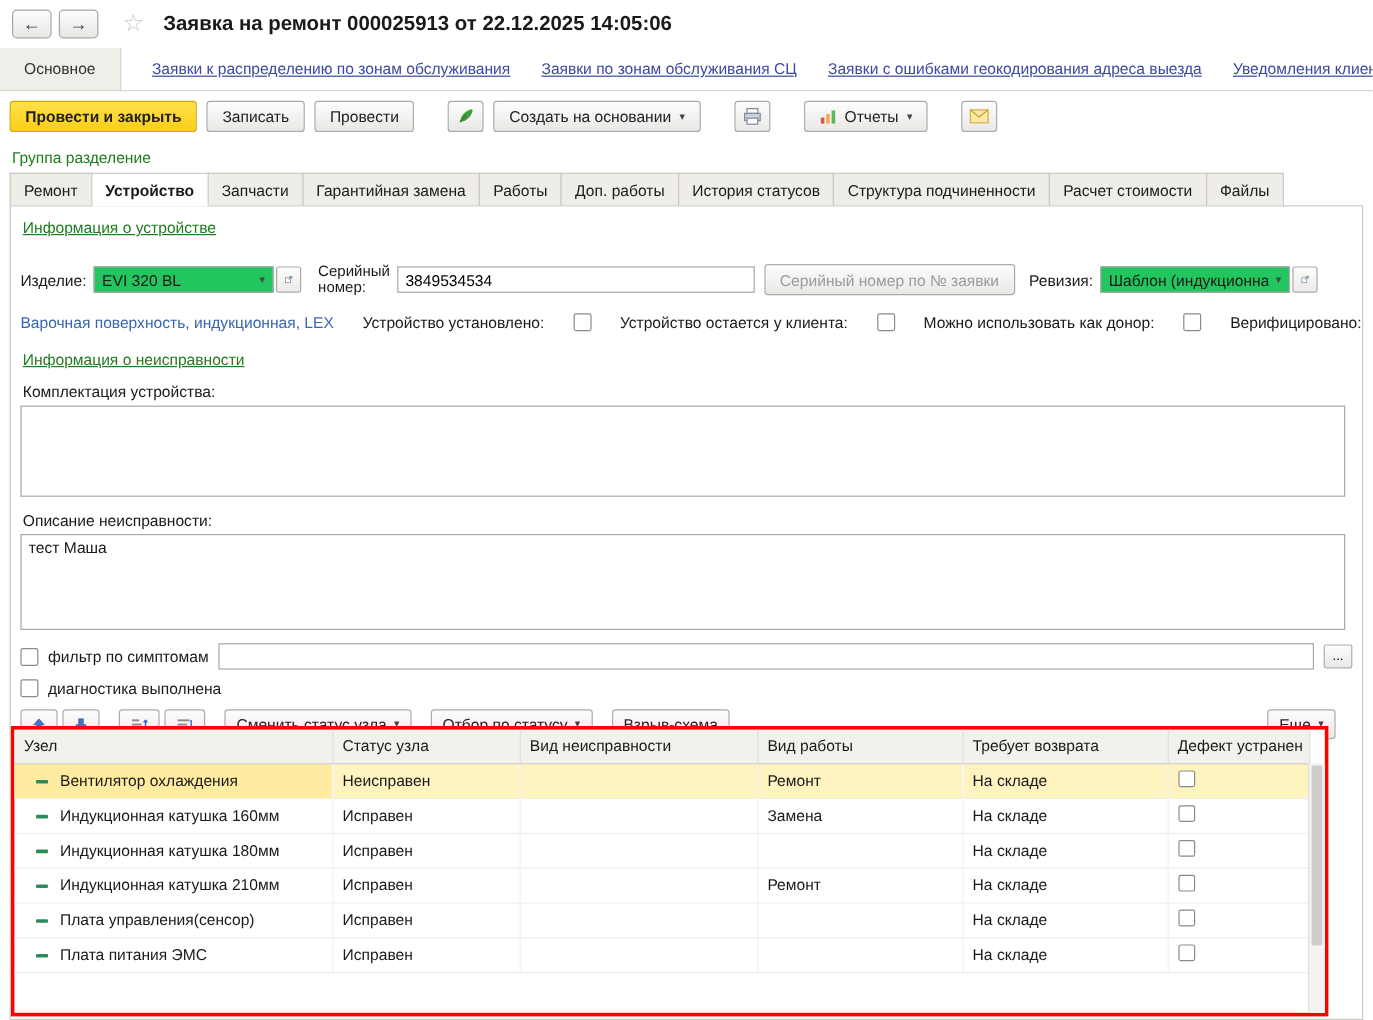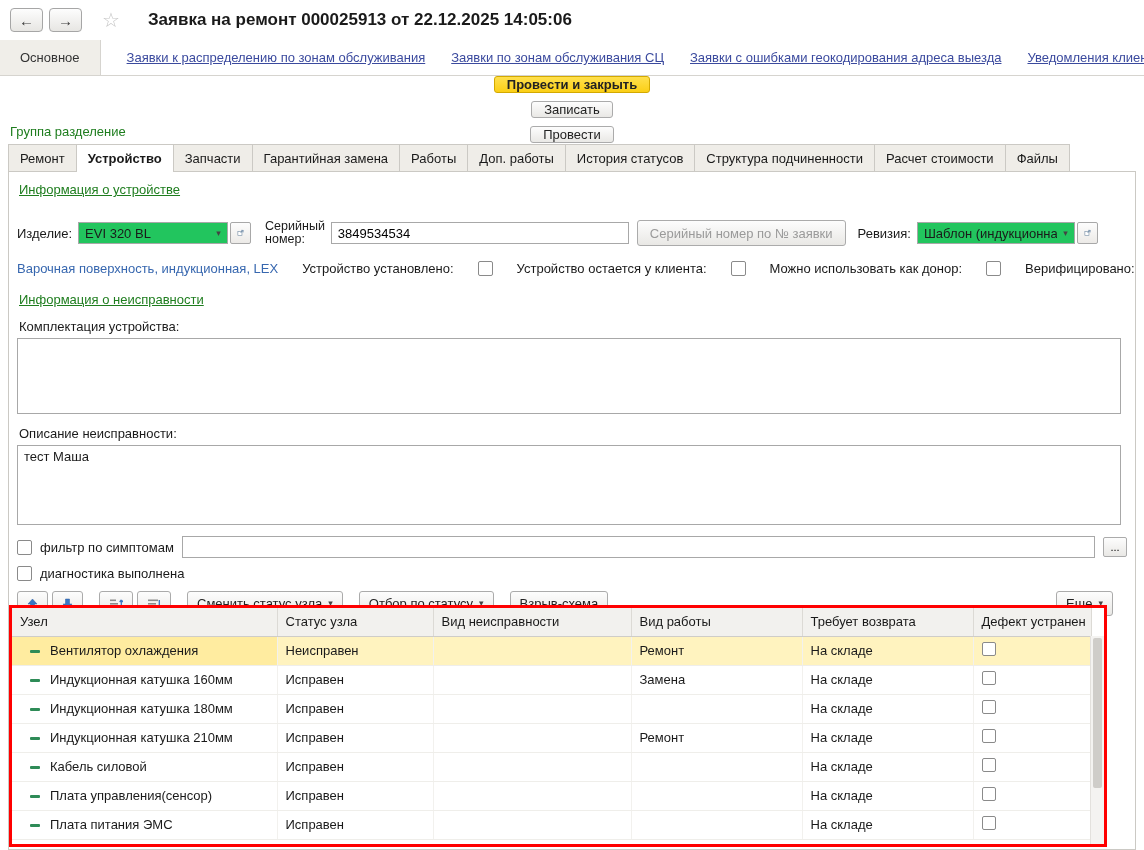--- a/index.html
+++ b/index.html
@@ -4,29 +4,29 @@
 <style>
   html,body{margin:0;padding:0;background:#fff;}
   body{width:1144px;height:850px;overflow:hidden;font-family:"Liberation Sans",sans-serif;font-size:13px;color:#1a1a1a;}
   .app{position:relative;width:1144px;height:850px;background:#fff;}
 
   
   .title-bar{display:flex;align-items:center;height:40px;padding:0 10px;gap:4px;}
   .nav-btn{width:33px;height:24px;border:1px solid #a6a6a6;border-radius:4px;background:linear-gradient(#fdfdfd,#e7e6e3);
     display:inline-flex;align-items:center;justify-content:center;font-size:15px;color:#3a3a3a;margin-right:2px;cursor:default;}
   .star{color:#c6c6c6;font-size:20px;margin:0 8px 0 14px;line-height:1;}
-  .page-title{font-size:17px;font-weight:bold;margin:16px;white-space:nowrap;}
+  .page-title{font-size:17px;font-weight:bold;margin:4px;white-space:nowrap;}
 
   
   .nav-bar{height:35px;border-bottom:1px solid #d6d4cf;display:flex;align-items:stretch;overflow:hidden;white-space:nowrap;}
   .nav-main{display:flex;align-items:center;padding:0 20px;background:#f0eee9;border-right:1px solid #d6d4cf;color:#333;}
   .nav-link{display:flex;align-items:center;margin-left:26px;color:#3b4a9e;text-decoration:underline;cursor:pointer;}
 
   
-  .cmd-bar{display:flex;align-items:center;height:42px;padding:0 8px;gap:8px;flex-direction:column;}
+  .cmd-bar{display:flex;align-items:center;height:42px;padding:0 8px;gap:8px;}
   .btn{display:inline-flex;align-items:center;gap:7px;height:26px;padding:0 12px;border:1px solid #ababab;border-radius:3px;
     background:linear-gradient(#fdfdfd,#e9e8e5);font-size:13px;color:#222;cursor:default;box-sizing:border-box;font-family:inherit;}
   .btn.yellow{background:linear-gradient(#ffe04d,#fbcf16);border-color:#d3a900;font-weight:bold;}
   .btn.icon{padding:0 6px;min-width:28px;justify-content:center;}
   .btn.disabled{color:#9a9a9a;}
   .dd{font-size:9px;color:#444;line-height:1;}
   .gap{width:12px;}
 
   .group-row{height:26px;display:flex;align-items:center;padding:0 10px;}
   .green-link{color:#1e7d1e;cursor:pointer;}
@@ -341,28 +341,20 @@
           </tr>
           <tr>
             <td class="node"><span class="row-dash"></span><span>Индукционная катушка 210мм</span></td>
             <td>Исправен</td>
             <td></td>
             <td>Ремонт</td>
             <td>На складе</td>
             <td><span class="cb"></span></td>
           </tr>
           <tr>
-            <td class="node"><span class="row-dash"></span><span>Кабель силовой</span></td>
-            <td>Исправен</td>
-            <td></td>
-            <td></td>
-            <td>На складе</td>
-            <td><span class="cb"></span></td>
-          </tr>
-          <tr>
             <td class="node"><span class="row-dash"></span><span>Плата управления(сенсор)</span></td>
             <td>Исправен</td>
             <td></td>
             <td></td>
             <td>На складе</td>
             <td><span class="cb"></span></td>
           </tr>
           <tr>
             <td class="node"><span class="row-dash"></span><span>Плата питания ЭМС</span></td>
             <td>Исправен</td>

